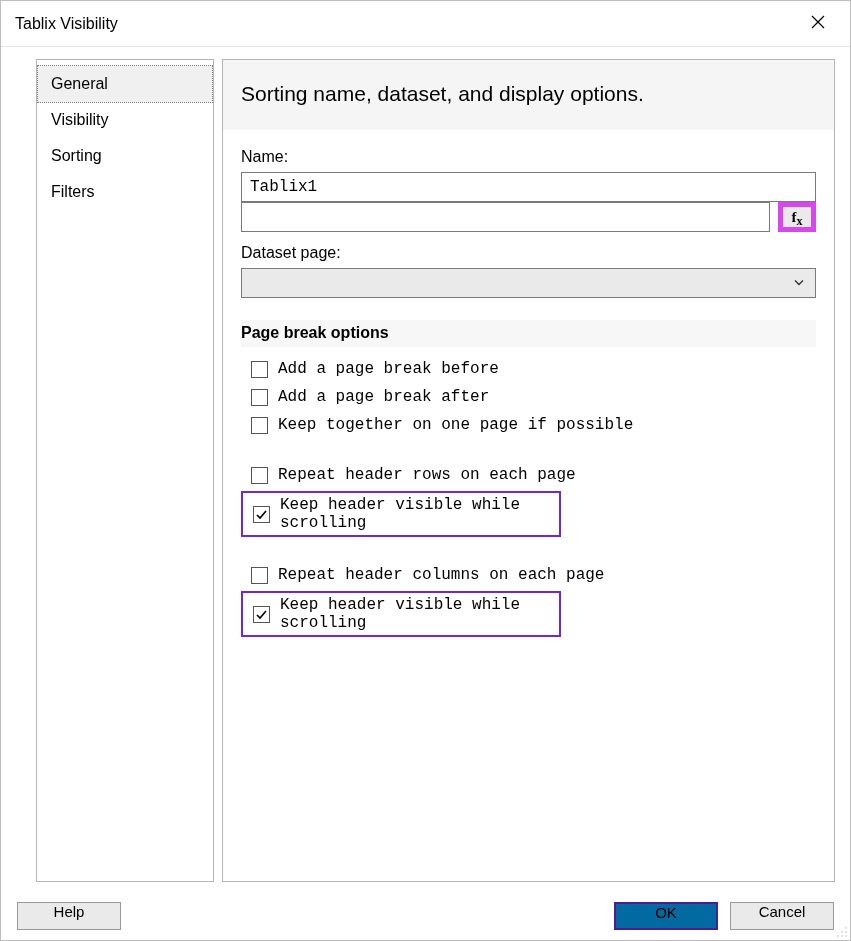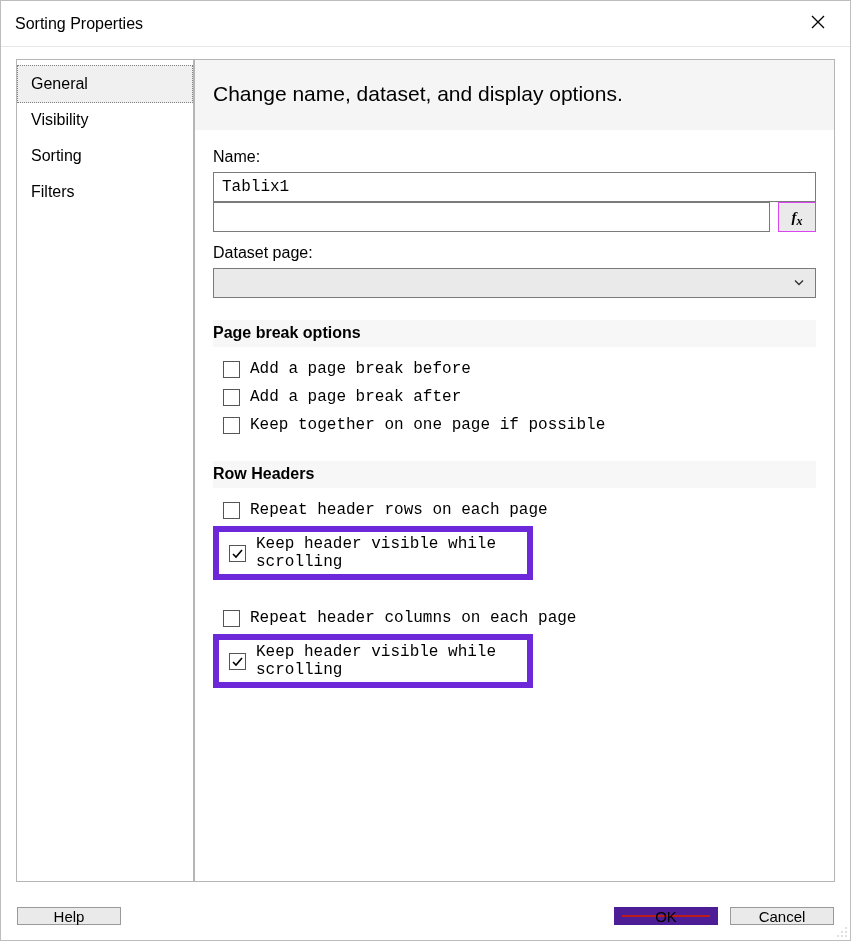--- a/index.html
+++ b/index.html
@@ -34,22 +34,23 @@
   .titlebar .close-btn {
     width: 40px; height: 40px;
     display: flex; align-items: center; justify-content: center;
     cursor: pointer;
   }
   .titlebar .close-btn svg { width: 14px; height: 14px; }
   .body {
     flex: 1;
     display: flex;
     padding: 12px 15px 10px 15px;
-    gap: 0;
+    gap: 8px;
     min-height: 0;
+    margin-left: 20px;
   }
   .sidebar {
     width: 178px;
     border: 1px solid #b5b5b5;
     background: #fff;
     padding: 6px 0;
   }
   .sidebar-item {
     padding: 9px 14px;
     cursor: pointer;
@@ -93,24 +94,23 @@
     background: #fff;
   }
   .row-tooltip {
     display: flex;
     gap: 8px;
     align-items: stretch;
   }
   .row-tooltip .text-input { flex: 1; }
   .fx-btn {
     width: 38px;
-    border: 1px solid #d946ef;
+    border: 5px solid #d946ef;
     background: #eaeaea;
     display: flex; align-items: center; justify-content: center;
-    font-style: italic;
     font-family: Georgia, 'Times New Roman', serif;
     font-weight: bold;
     font-size: 15px;
     cursor: pointer;
   }
   .fx-btn .x { font-size: 12px; position: relative; top: 3px; }
   .dropdown {
     width: 100%;
     height: 30px;
     border: 1px solid #7a7a7a;
@@ -152,69 +152,68 @@
     background: #fff;
     display: inline-flex;
     align-items: center;
     justify-content: center;
     cursor: pointer;
     flex-shrink: 0;
   }
   .cb svg { width: 13px; height: 13px; display: none; }
   .cb.checked svg { display: block; }
   .hl-red {
-    border: 6px solid #6d28d9;
+    border: 2px solid #6d28d9;
     padding: 3px 8px 3px 8px;
     margin-left: 0;
     display: inline-flex;
     align-items: center;
   }
   .hl-wrap {
     margin-top: 2px;
     margin-bottom: 2px;
   }
   .buttons {
     height: 48px;
     display: flex;
     align-items: center;
     padding: 0 16px 0 16px;
     gap: 12px;
   }
   .buttons .spacer { flex: 1; }
   .btn {
     min-width: 104px;
-    height: 18px;
+    height: 28px;
     border: 1px solid #9a9a9a;
     background: #eaeaea;
     display: flex;
-    align-items: center;
     justify-content: center;
     font-size: 15px;
     cursor: pointer;
     padding: 0 0;
   }
   .btn.primary {
-    border: 8px solid #4c1d95;
-    background: #b91c1c;
+    border: 2px solid #4c1d95;
+    background: #0369a1;
   }
   .resize-grip {
     position: absolute;
     right: 2px; bottom: 2px;
     width: 14px; height: 14px;
     opacity: 0.35;
     pointer-events: none;
   }
 </style>
 </head>
 <body>
 
 <div class="dialog">
 
   <div class="titlebar">
-    <span class="title">Sorting Properties</span>
+    <span class="title">Tablix Visibility</span>
     <div class="close-btn">
       <span>
         <svg viewBox="0 0 14 14">
             <path d="M1 1 L13 13 M13 1 L1 13" stroke="#000" stroke-width="1.3" fill="none"></path>
           </svg>
       </span>
     </div>
   </div>
 
   <div class="body">
@@ -229,21 +228,21 @@
       <div class="sidebar-item">
         <span>Sorting</span>
       </div>
       <div class="sidebar-item">
         <span>Filters</span>
       </div>
     </div>
 
     <div class="main">
       <div class="header-strip">
-        <span>Change name, dataset, and display options.</span>
+        <span>Sorting name, dataset, and display options.</span>
       </div>
 
       <div class="form-area">
 
         <div class="form-label">Name:</div>
         <input class="text-input" type="text" value="Tablix1" style="">
 
         <div class="row-tooltip">
           <input class="text-input" type="text" value="" style="">
           <div class="fx-btn">
@@ -271,21 +270,20 @@
             <span class="cb"></span>
             <span>Add a page break after</span>
           </div>
           <div class="checkbox-row">
             <span class="cb"></span>
             <span>Keep together on one page if possible</span>
           </div>
         </div>
 
         <div class="section">
-          <div class="section-head">Row Headers</div>
           <div class="checkbox-row">
             <span class="cb"></span>
             <span>Repeat header rows on each page</span>
           </div>
           <div class="hl-wrap">
             <div class="checkbox-row hl-red" style="padding-left:10px; width:320px">
               <span class="cb checked">
                   <svg viewBox="0 0 13 13">
                     <path d="M2 7 L5 10 L11 3" stroke="#000" stroke-width="1.6" fill="none"></path>
                   </svg>

